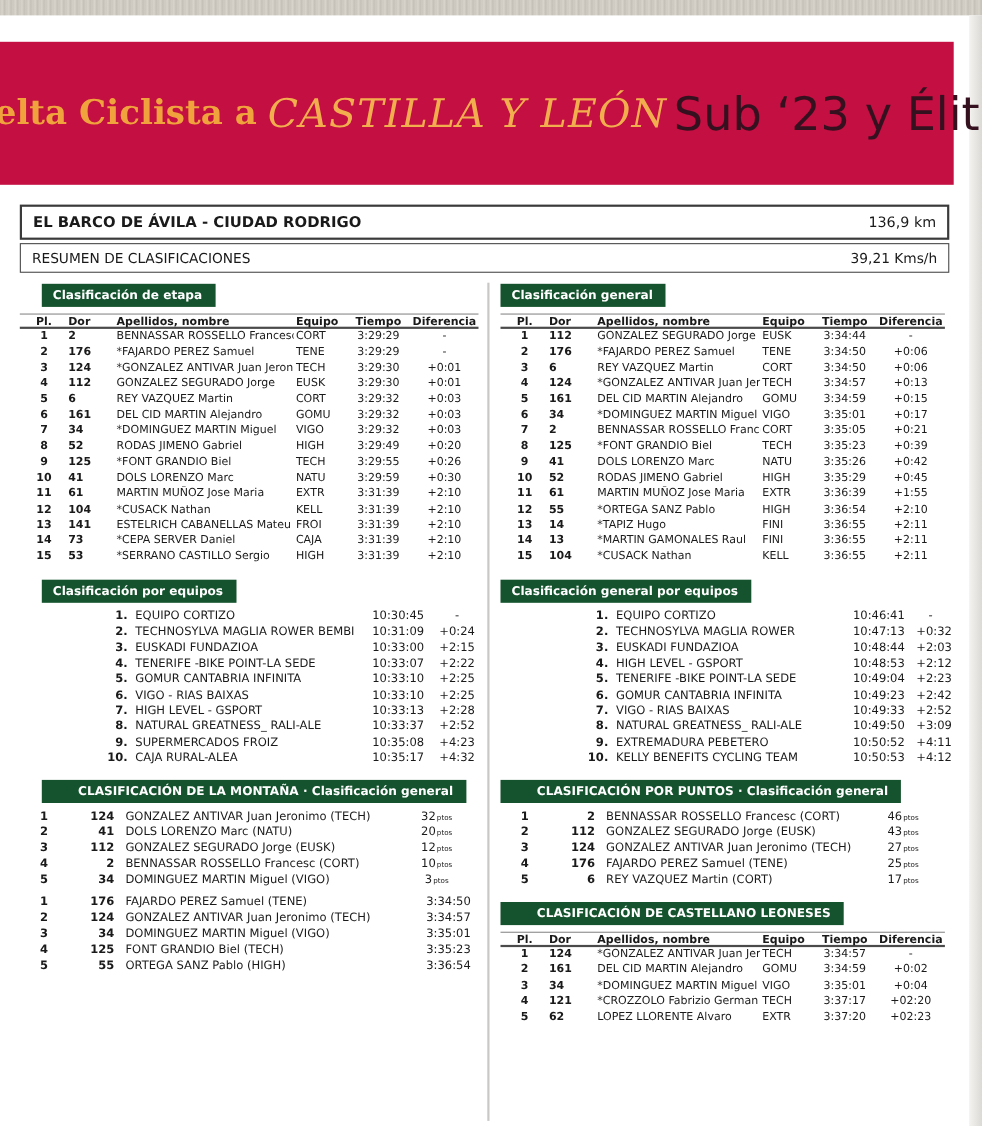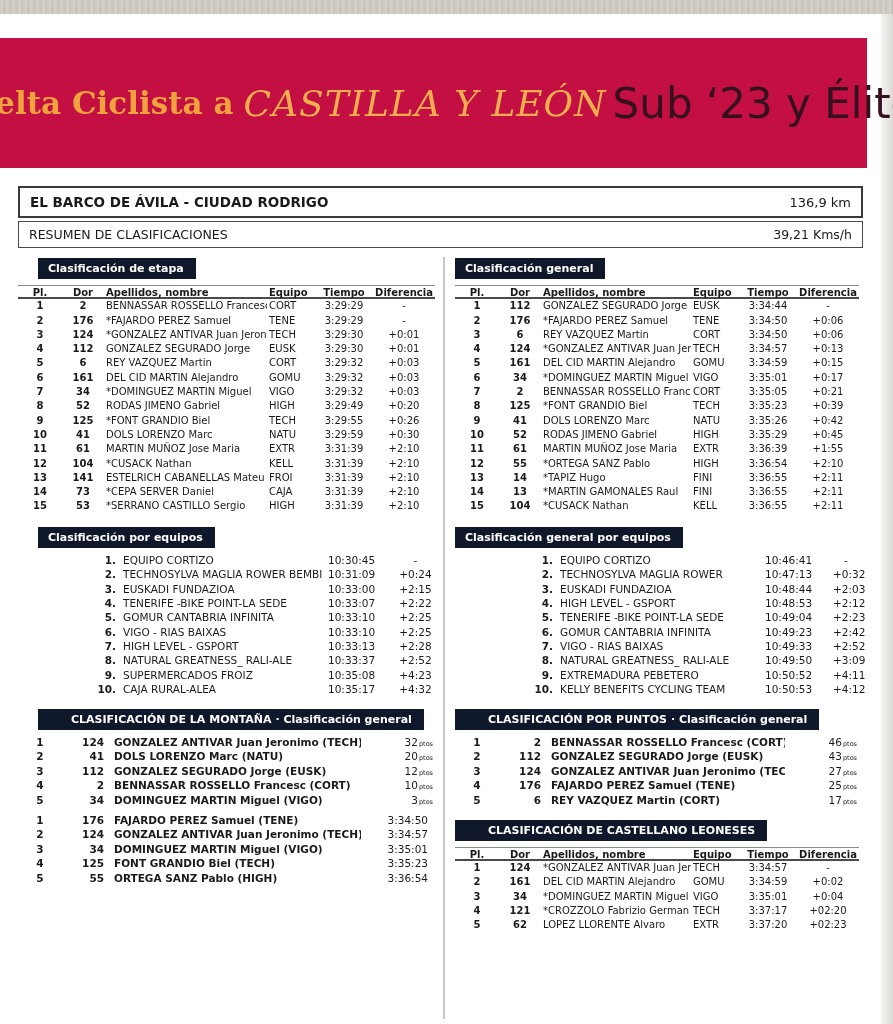--- a/index.html
+++ b/index.html
@@ -39,53 +39,53 @@
   }
   .summary-box .lbl { font-size:12.5px; }
   .summary-box .spd { font-size:12.5px; }
 
   .cols { display:flex; margin-top:9px; min-height:762px; align-items:stretch; }
   .col-left { width:417px; }
   .v-divider { width:0; border-left:2px solid #cac8c4; margin-left:8px; }
   .col-right { width:414px; padding-left:10px; }
 
   .secbar {
-    display:inline-block; background:#0f172a; color:#ffffff; font-weight:bold;
+    display:inline-block; background:#14532d; color:#ffffff; font-weight:bold;
     font-size:11px; line-height:13px; padding:4px 12px 4px 10px;
   }
   .indent { margin-left:20px; }
   .mt13 { margin-top:13px; } .mt12 { margin-top:12px;padding-left:33px; } .mt16 { margin-top:16px; }
 
   .table { margin-top:6px; }
   .trow { display:grid; align-items:baseline; }
   .thead {
     border-top:1px solid #8a8a8a; border-bottom:2px solid #4a4a4a;
     font-weight:bold; font-size:10px; height:17px; line-height:16px;
   }
   .rider { grid-template-columns:44px 42px 1fr 48px 58px 62px; height:14.3px; line-height:14.3px; font-size:10px; }
   .rider .c0 { text-align:center; font-weight:bold; }
-  .rider .c1 { text-align:center; font-weight:bold; }
+  .rider .c1 { font-weight:bold; }
   .rider .c2 { padding-left:2px; overflow:hidden; white-space:nowrap; }
   .rider .c3 { padding-left:2px; }
   .rider .c4 { text-align:center; }
   .rider .c5 { text-align:center; }
   .thead .c0, .thead .c1 { font-weight:bold; }
 
   .teamlist { margin-top:5px; }
   .team { grid-template-columns:36px 212px 68px 1fr; padding-left:62px; height:14.4px; line-height:14.4px; font-size:10.5px; }
   .team .c0 { text-align:right; font-weight:bold; }
   .team .c1 { padding-left:7px; white-space:nowrap; overflow:hidden; }
-  .team .c2 { text-align:left; }
+  .team .c2 { text-align:center; }
   .team .c3 { text-align:center; }
 
   .points, .young { grid-template-columns:44px 44px 1fr 74px; height:14.6px; line-height:14.6px; font-size:10.5px; }
   .points .c0, .young .c0 { text-align:center; font-weight:bold; }
   .points .c1, .young .c1 { text-align:right; font-weight:bold; padding-right:2px; }
-  .points .c2, .young .c2 { padding-left:8px; white-space:nowrap; overflow:hidden;font-weight:bold; }
-  .points .c3 { text-align:right; padding-right:2px; }
+  .points .c2, .young .c2 { padding-left:8px; white-space:nowrap; overflow:hidden; }
+  .points .c3 { text-align:center; padding-right:2px; }
   .young .c3 { text-align:right; padding-right:7px; }
   .unit { font-size:6.5px; margin-left:1px; }
 </style>
 </head>
 <body>
 
 <div class="texture-band"></div>
 <div class="edge-strip"></div>
 
 <div class="banner">

